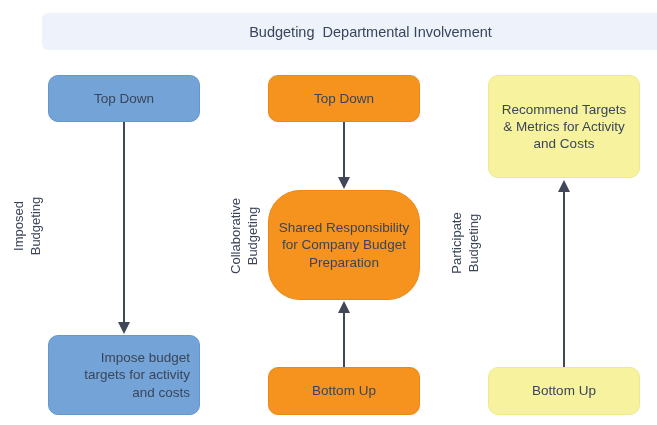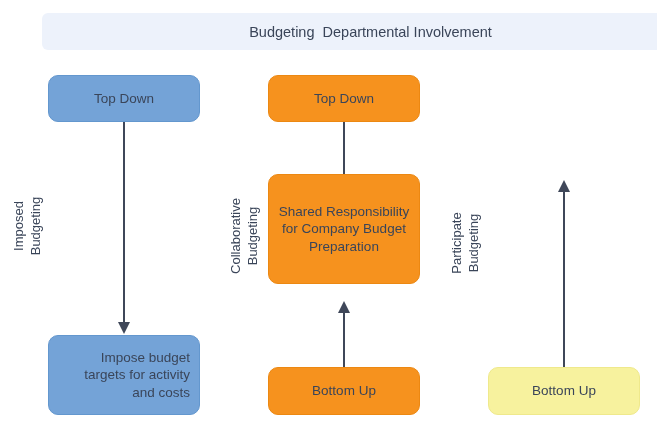--- a/index.html
+++ b/index.html
@@ -47,21 +47,21 @@
     padding: 4px 9px;
     box-sizing: border-box;
   }
   .box.blue   { background: var(--blue);   border: 1px solid var(--blue_border); }
   .box.orange { background: var(--orange); border: 1px solid var(--orange_border); }
   .box.yellow { background: var(--yellow); border: 1px solid var(--yellow_border); }
 
   .b-left-top      { left: 48px;  top: 75px;  width: 152px; height: 47px; }
   .b-left-bottom   { left: 48px;  top: 335px; width: 152px; height: 80px; text-align: right; }
   .b-mid-top       { left: 268px; top: 75px;  width: 152px; height: 47px; }
-  .b-mid-middle    { left: 268px; top: 174px; width: 152px; height: 110px; }
+  .b-mid-middle    { left: 268px; top: 190px; width: 152px; height: 110px; border-radius: 32px; }
   .b-mid-bottom    { left: 268px; top: 367px; width: 152px; height: 48px; }
   .b-right-top     { left: 488px; top: 75px;  width: 152px; height: 103px; }
   .b-right-bottom  { left: 488px; top: 367px; width: 152px; height: 48px; }
 
   .arrow-line {
     position: absolute;
     width: 2px;
     background: var(--arrow);
   }
   .arrow-head {
@@ -102,17 +102,18 @@
   <div class="side-label lbl-collaborative">Collaborative Budgeting</div>
   <div class="box orange b-mid-top">Top Down</div>
   <div class="arrow-line" style="left:343px; top:122px; height:55px;"></div>
   <div class="arrow-head down" style="left:338px; top:177px;"></div>
   <div class="box orange b-mid-middle">Shared Responsibility for Company Budget Preparation</div>
   <div class="arrow-head up" style="left:338px; top:301px;"></div>
   <div class="arrow-line" style="left:343px; top:313px; height:54px;"></div>
   <div class="box orange b-mid-bottom">Bottom Up</div>
 
   <div class="side-label lbl-participate">Participate Budgeting</div>
+  <div class="box yellow b-right-top">Recommend Targets &amp; Metrics for Activity and Costs</div>
   <div class="arrow-head up" style="left:558px; top:180px;"></div>
   <div class="arrow-line" style="left:563px; top:192px; height:175px;"></div>
   <div class="box yellow b-right-bottom">Bottom Up</div>
 
 </div>
 
 </body></html>

